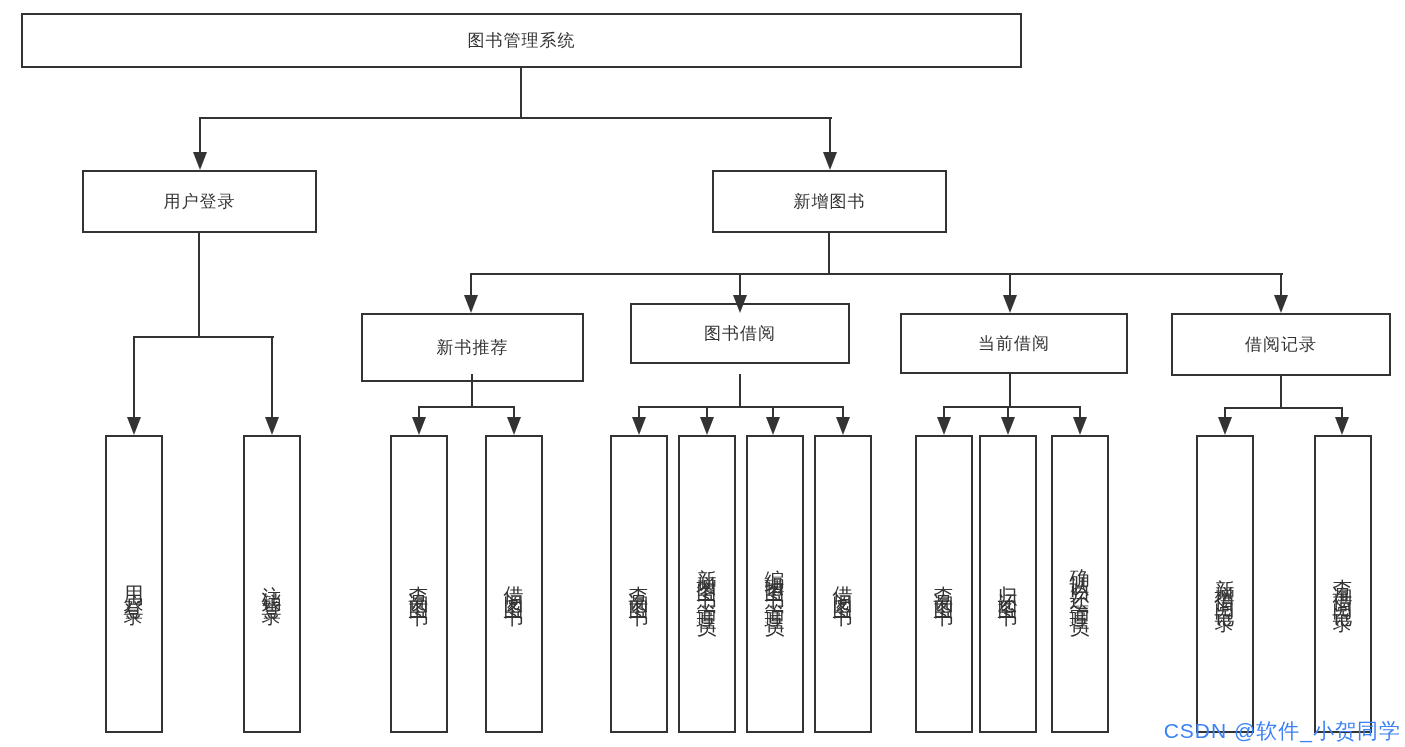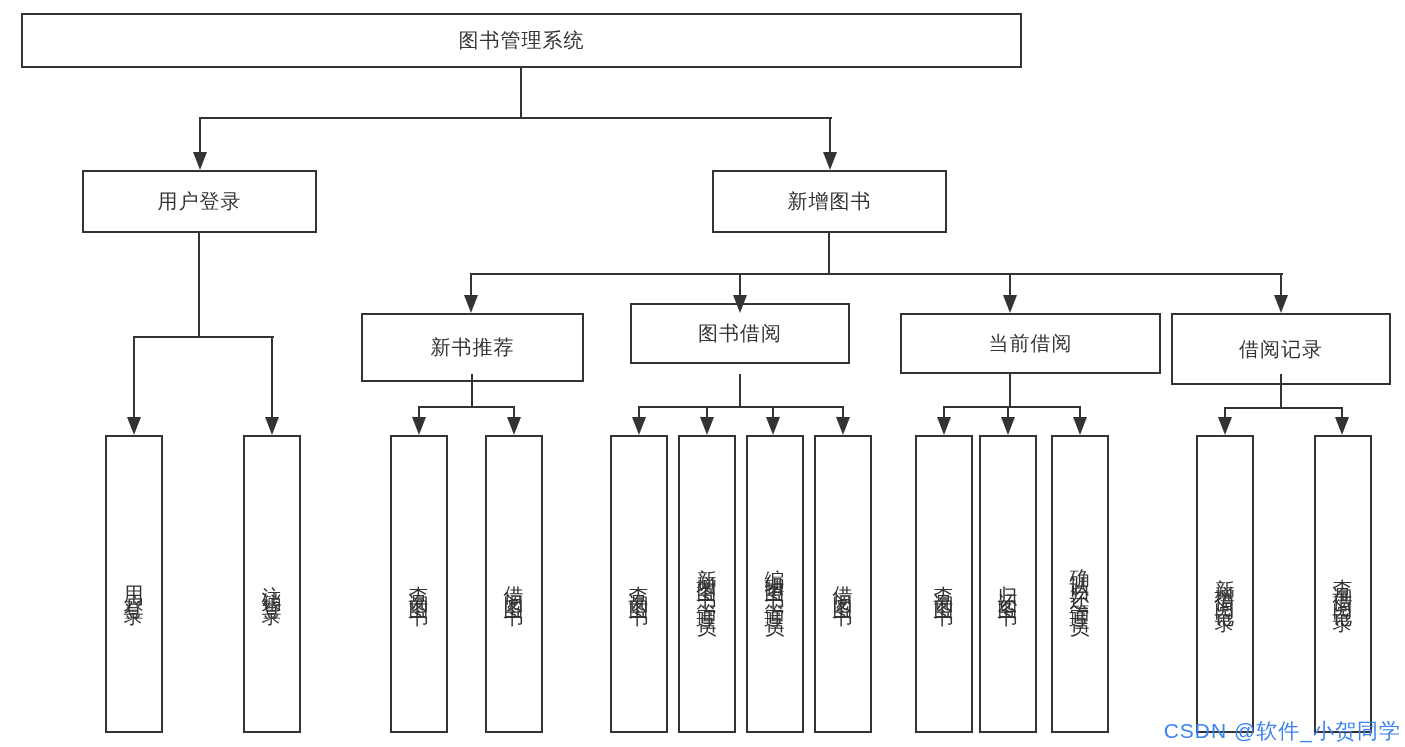--- a/index.html
+++ b/index.html
@@ -8,21 +8,21 @@
     width:1405px;height:747px;
     background:#ffffff;
     font-family:"Liberation Sans", sans-serif;
     overflow:hidden;
   }
   .node{
     position:absolute;
     border:2px solid #333;
     background:#fff;
     display:flex;align-items:center;justify-content:center;
-    font-size:20px;color:#333;
+    font-size:17px;color:#333;
     box-sizing:border-box;
     letter-spacing:1px;
   }
   .leaf{
     position:absolute;
     border:2px solid #333;
     background:#fff;
     box-sizing:border-box;
     top:435px;height:298px;width:58px;
     display:flex;align-items:center;justify-content:center;
@@ -53,22 +53,22 @@
 
 <div class="canvas">
 
   <div class="node" style="left:21px;top:13px;width:1001px;height:55px;">图书管理系统</div>
 
   <div class="node" style="left:82px;top:170px;width:235px;height:63px;">用户登录</div>
   <div class="node" style="left:712px;top:170px;width:235px;height:63px;">新增图书</div>
 
   <div class="node" style="left:361px;top:313px;width:223px;height:69px;">新书推荐</div>
   <div class="node" style="left:630px;top:303px;width:220px;height:61px;">图书借阅</div>
-  <div class="node" style="left:900px;top:313px;width:261px;height:61px;">当前借阅</div>
-  <div class="node" style="left:1171px;top:313px;width:220px;height:72px;">借阅记录</div>
+  <div class="node" style="left:900px;top:313px;width:228px;height:61px;">当前借阅</div>
+  <div class="node" style="left:1171px;top:313px;width:220px;height:63px;">借阅记录</div>
 
   <div class="leaf" style="left:105px;">用户登录</div>
   <div class="leaf" style="left:243px;">注销登录</div>
 
   <div class="leaf" style="left:390px;">查询图书</div>
   <div class="leaf" style="left:485px;">借阅图书</div>
 
   <div class="leaf" style="left:610px;">查询图书</div>
   <div class="leaf" style="left:678px;">新增图书（管理员）</div>
   <div class="leaf" style="left:746px;">编辑图书（管理员）</div>

